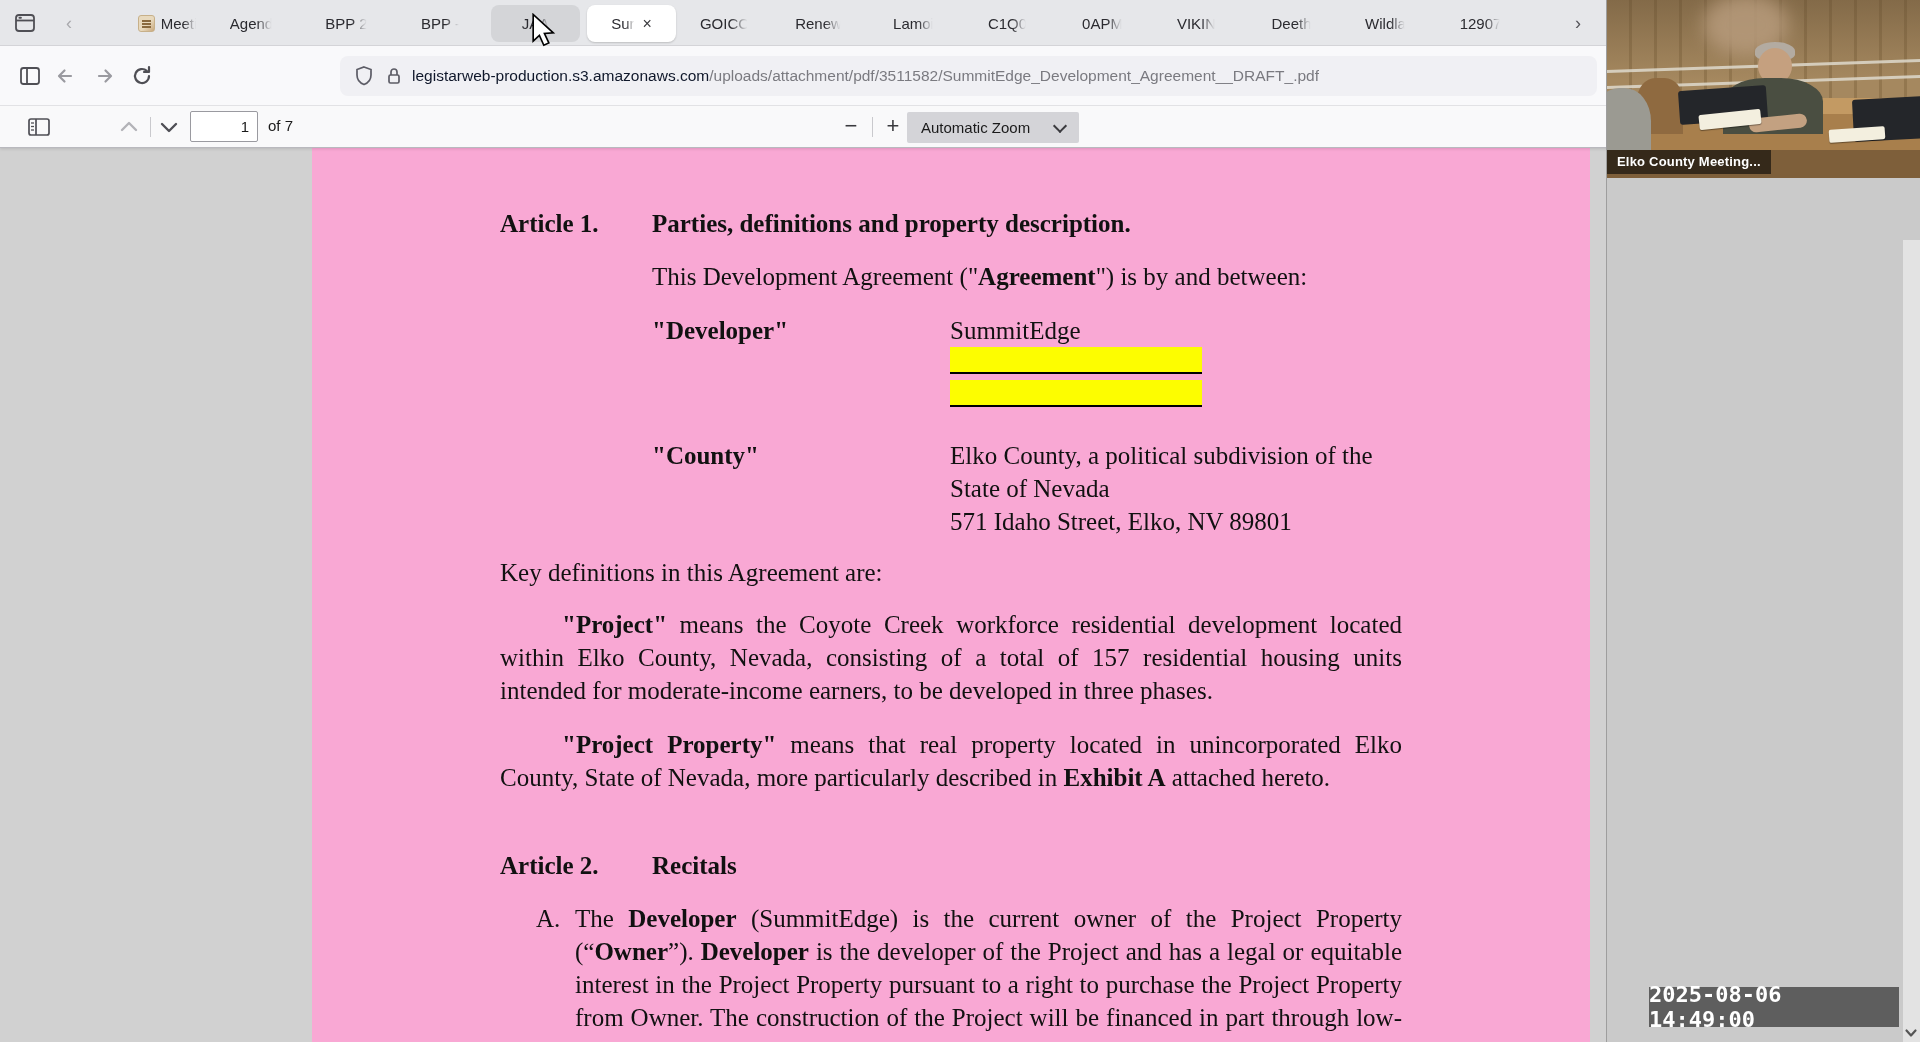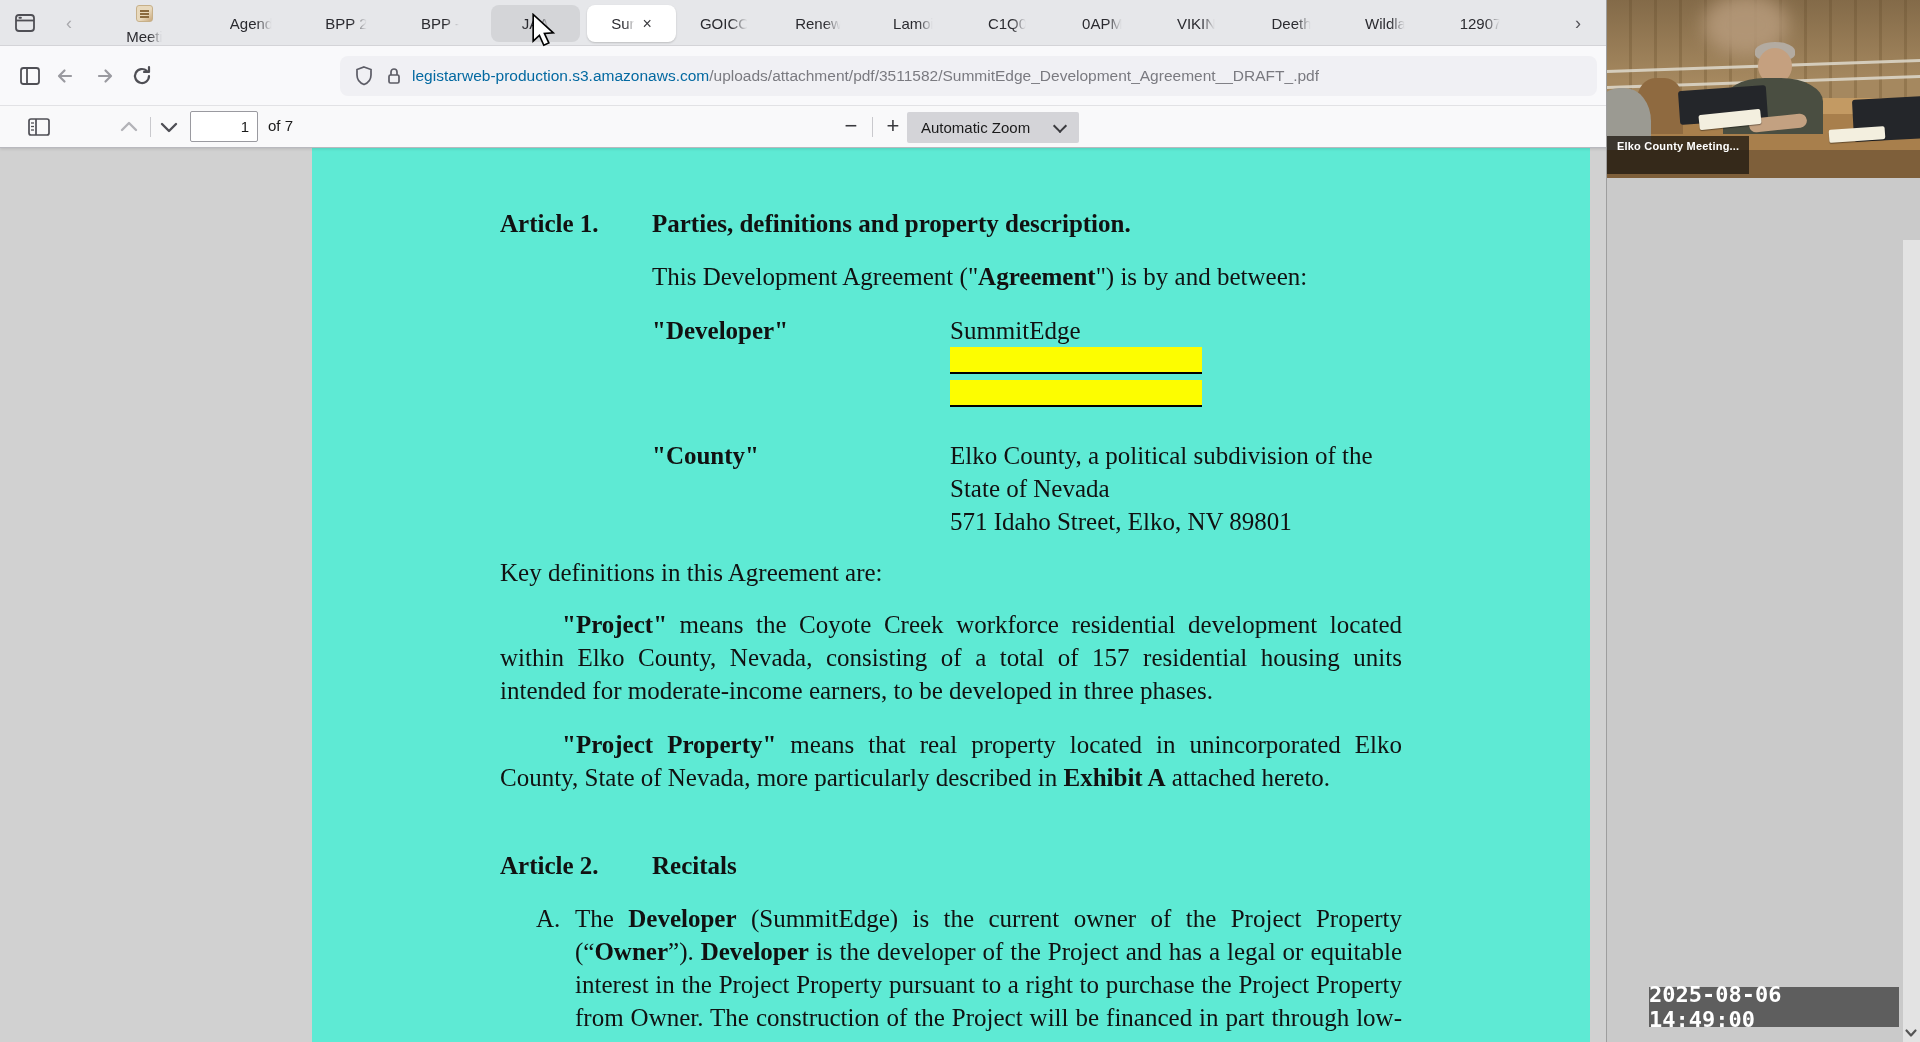--- a/index.html
+++ b/index.html
@@ -27,39 +27,39 @@
   .tab .fav:before { content:""; position:absolute; left:3px; top:4px; width:9px; height:1.5px; background:#8a6a3e; box-shadow:0 3px 0 #8a6a3e, 0 6px 0 #8a6a3e; }
 
   
   .addressbar { position:absolute; left:0; top:46px; width:1920px; height:60px;
                 background:#f9f9fb; border-bottom:1px solid #e2e2e5; z-index:4; }
   .nav-ic { position:absolute; top:16px; width:28px; height:28px; }
   .urlbox { position:absolute; left:340px; top:10px; width:1257px; height:40px;
             background:#f0f0f4; border-radius:8px; display:flex; align-items:center; padding:0 14px; }
   .urlbox svg { flex:0 0 auto; }
   .urltext { font-size:15.5px; margin-left:10px; white-space:nowrap; overflow:hidden; }
-  .urltext .domain { color:#0369a1; }
+  .urltext .domain { color:#0f172a; }
   .urltext .path { color:#7a7a80; }
 
   
   .pdfbar { position:absolute; left:0; top:106px; width:1920px; height:42px;
             background:#f9f9fa; border-bottom:1px solid #b9b9be; z-index:3; box-shadow:0 1px 3px rgba(0,0,0,.12); }
   .pdfbar .vdiv { position:absolute; top:11px; width:1px; height:20px; background:#c9c9cd; }
   .pg-input { position:absolute; left:190px; top:5px; width:68px; height:31px; border:1px solid #9a9aa0;
               background:#fff; text-align:right; padding-right:8px; font-size:15px; color:#1a1a1a; border-radius:2px; }
   .pg-count { position:absolute; left:268px; top:11px; font-size:15px; color:#1a1a1a; }
   .zoomi { position:absolute; top:7px; font-size:22px; color:#3a3a3e; width:26px; text-align:center; cursor:pointer; }
   .zoom-select { position:absolute; left:907px; top:6px; width:172px; height:31px; background:#d4d4d8;
                  border-radius:2px; display:flex; align-items:center; padding:0 14px; cursor:pointer; }
   .zoom-select .zlabel { font-size:15px; color:#1a1a1a; flex:1; }
   .chev { width:10px; height:10px; border-right:2px solid #3a3a3e; border-bottom:2px solid #3a3a3e; transform:rotate(45deg); margin-top:-4px; }
 
   
   .viewer { position:absolute; left:0; top:148px; width:1920px; height:894px; background:#d1d1d1; }
-  .page { position:absolute; left:312px; top:0; width:1278px; height:894px; background:#5eead4;
+  .page { position:absolute; left:312px; top:0; width:1278px; height:894px; background:#f9a8d4;
           font-family:"Liberation Serif", serif; color:#111; }
   .doc { position:absolute; font-size:25px; line-height:33px; }
   .bold, .b { font-weight:bold; }
   .jy { text-align:justify; }
   .hl { position:absolute; left:638px; width:252px; height:27px; background:#fdfd00; border-bottom:2px solid #000; }
 
   
   .panel { position:absolute; left:1606px; top:0; width:314px; height:1042px; background:#cacaca; z-index:10;
            border-left:1px solid #9e9e9e; }
   .scrolltrack { position:absolute; right:0; top:240px; width:17px; height:802px; background:#e3e3e3; }
@@ -78,21 +78,21 @@
   .v-desk-dark { position:absolute; left:0; top:150px; width:314px; height:28px; background:#7e5f3a; }
   .v-monitor { position:absolute; background:#24262a; border-radius:3px; }
   .v-plate { position:absolute; background:#f3efdf; border-radius:2px; box-shadow:0 1px 1px rgba(0,0,0,.4); }
   .v-hair { position:absolute; left:148px; top:42px; width:40px; height:18px; border-radius:50% 50% 30% 30%; background:#b3aba1; }
   .v-head { position:absolute; left:151px; top:48px; width:34px; height:36px; border-radius:50%; background:#c5a07f; }
   .v-torso { position:absolute; left:116px; top:78px; width:100px; height:56px; border-radius:42% 42% 0 0; background:#4a4e41; }
   .v-arm { position:absolute; left:142px; top:116px; width:58px; height:14px; border-radius:7px; background:#c3a181; transform:rotate(-6deg); }
   .v-lperson { position:absolute; left:-14px; top:88px; width:58px; height:74px; border-radius:45% 45% 0 0; background:#9b9a92; }
   .v-lchair { position:absolute; left:30px; top:78px; width:46px; height:56px; border-radius:40% 40% 0 0; background:#8f6a40; }
   .v-label { position:absolute; left:0; bottom:4px; background:rgba(32,26,18,.78); color:#fff;
-             font-size:11px; font-weight:bold; padding:4px 10px 22px; letter-spacing:.2px; }
+             font-size:13px; font-weight:bold; padding:4px 10px 5px; letter-spacing:.2px; }
 
   .timestamp { position:absolute; left:42px; top:987px; width:250px; height:40px; background:#5e5e5e;
                color:#fff; font-family:"DejaVu Sans Mono", monospace; font-weight:bold; font-size:22px;
                display:flex; align-items:center; justify-content:center; letter-spacing:0; }
 
   
   .cursor { position:absolute; left:530px; top:13px; z-index:50; pointer-events:none; }
 </style>
 </head>
 <body>
@@ -100,21 +100,21 @@
 <div id="stage">
 
   <div class="tabbar">
     <svg class="edge-icon" viewBox="0 0 26 26">
       <rect x="4" y="5" width="18" height="16" rx="3" fill="none" stroke="#4f4f55" stroke-width="1.8"></rect>
       <line x1="4" y1="10.5" x2="22" y2="10.5" stroke="#4f4f55" stroke-width="1.8"></line>
       <rect x="6.5" y="6.8" width="3.4" height="2" rx="1" fill="#4f4f55"></rect>
     </svg>
     <div class="tab-scroll" style="left:58px;">‹</div>
     <div id="tabs-holder">
-        <div class="tab" style="left: 100px; flex-direction: column;">
+        <div class="tab" style="left: 123px;">
           <span class="fav"></span>
           <span class="label">Meeti</span>
         </div>
         <div class="tab" style="left: 207px;">
           <span class="label">Agend</span>
         </div>
         <div class="tab" style="left: 302px;">
           <span class="label">BPP 2</span>
         </div>
         <div class="tab" style="left: 396px;">

